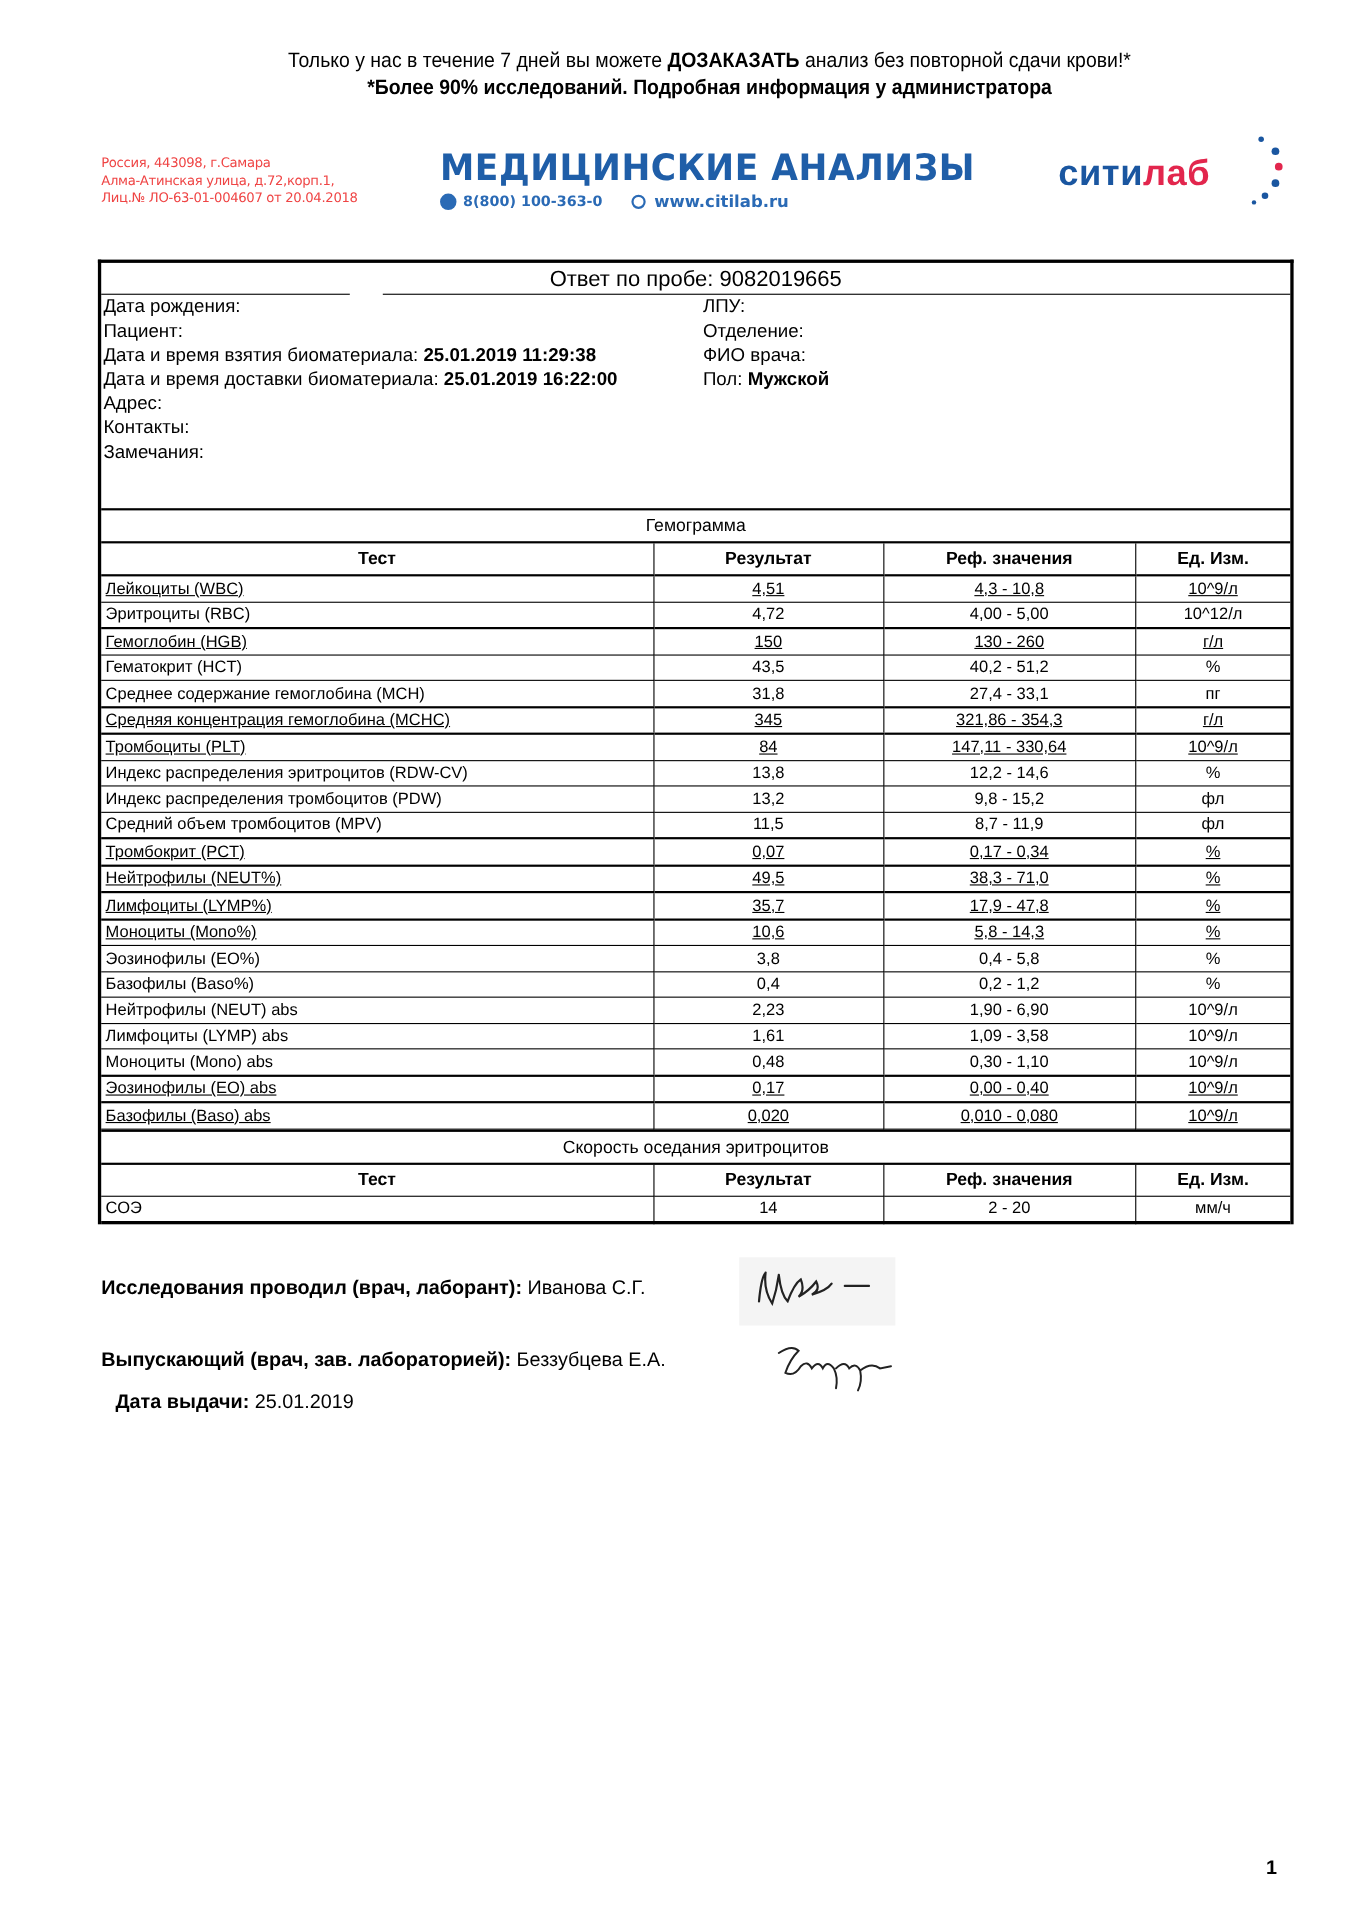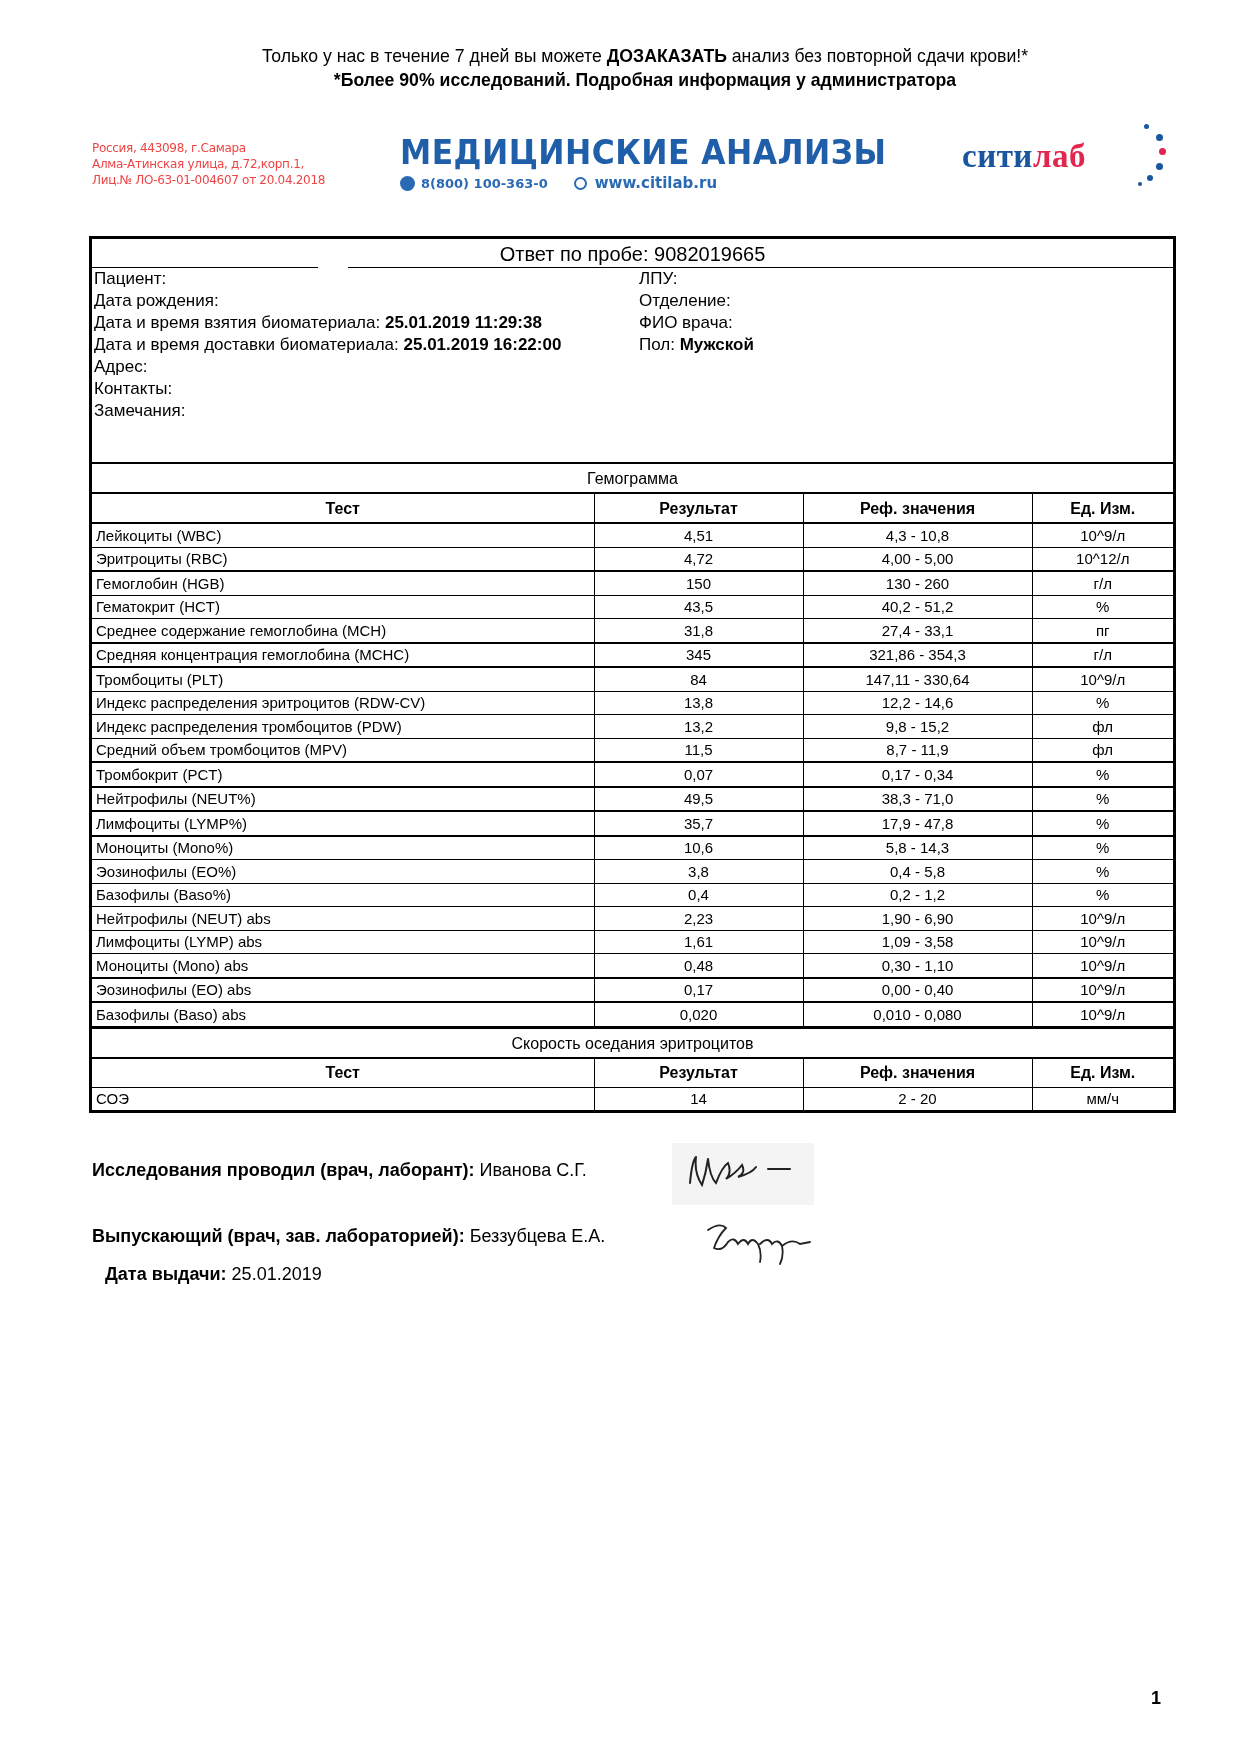--- a/index.html
+++ b/index.html
@@ -14,21 +14,21 @@
 
     .brand { position: absolute; left: 400px; top: 134px; }
     .brand .title { font-family: "DejaVu Sans", sans-serif; font-weight: bold; font-size: 33px; color: #1f5ea8; letter-spacing: 0.5px; line-height: 38px; transform: scaleX(0.95); transform-origin: 0 0; white-space: nowrap; }
     .brand .contacts { margin-top: 2px; font-family: "DejaVu Sans", sans-serif; font-weight: bold; font-size: 13px; color: #2a6ab5; display: flex; align-items: center; gap: 6px; white-space: nowrap; }
     .brand .contacts .ico { display: inline-block; width: 15px; height: 15px; border-radius: 50%; background: #2a6ab5; position: relative; }
     .brand .contacts .globe { display: inline-block; width: 13px; height: 13px; border-radius: 50%; border: 2px solid #2a6ab5; box-sizing: border-box; }
     .brand .contacts .web { font-size: 15px; margin-left: 2px; }
     .brand .contacts .gap { width: 14px; display: inline-block; }
 
     .logo { position: absolute; left: 962px; top: 128px; width: 220px; height: 70px; }
-    .logo .word { position: absolute; left: 0; top: 10px; font-family: Liberation Serif, serif; font-weight: bold; font-size: 33px; letter-spacing: 0.5px; white-space: nowrap; }
+    .logo .word { position: absolute; left: 0; top: 10px; font-family: Liberation Sans, sans-serif; font-weight: bold; font-size: 33px; letter-spacing: 0.5px; white-space: nowrap; }
     .logo .word .blue { color: #1a56a0; }
     .logo .word .red { color: #e2264d; }
     .logo .dot { position: absolute; border-radius: 50%; }
 
     .frame { position: absolute; left: 89px; top: 236px; width: 1087px; border: 3px solid #000; border-bottom: none; box-sizing: border-box; }
     .sample-title { height: 28px; border-bottom: 1.5px solid #000; text-align: center; font-size: 20px; line-height: 30px; font-weight: normal; position: relative; }
     .sample-title .gap-cover { position: absolute; left: 226px; bottom: -3px; width: 30px; height: 5px; background: #fff; }
 
     .info { position: relative; height: 194px; font-size: 17px; line-height: 22px; }
     .info .col-left { position: absolute; left: 2px; top: 0; }
@@ -37,21 +37,21 @@
 
     table.res { width: 100%; border-collapse: collapse; table-layout: fixed; }
     table.res td, table.res th { border: 1px solid #000; padding: 0 4px; height: 22.5px; font-size: 15px; line-height: 19px; white-space: nowrap; overflow: hidden; }
     table.res th { font-weight: bold; font-size: 16px; height: 28px; }
     table.res td.c { text-align: center; }
     table.res td.l { text-align: left; }
     .sec-title { border-top: 2.5px solid #000; border-bottom: 2px solid #000; height: 28px; text-align: center; font-size: 16px; line-height: 30px; }
     table.res tr.hdr th { border-top: 0; }
     table.res tr th:first-child, table.res tr td:first-child { border-left: 0; }
     table.res tr th:last-child, table.res tr td:last-child { border-right: 0; }
-    table.res tr.thick td { border-top: 2.5px solid #000; }
+    table.res tr.thick td { border-top: 2.5px solid #000; text-decoration: underline; }
     table.res col.c1 { width: 502px; }
     table.res col.c2 { width: 209px; }
     table.res col.c3 { width: 229px; }
     table.res col.c4 { width: auto; }
     .frame .bottom { border-bottom: 3px solid #000; }
 
     .sig { position: absolute; left: 92px; font-size: 18px; line-height: 22px; white-space: nowrap; }
     .sig b { font-weight: bold; }
     .sig1 { top: 1159px; }
     .sig2 { top: 1225px; }
@@ -98,22 +98,22 @@
 </div>
 
 <div class="frame">
   <div class="sample-title">
     <span>Ответ по пробе: </span><span>9082019665</span>
     <span class="gap-cover"></span>
   </div>
 
   <div class="info">
     <div class="col-left">
+      <div>Дата рождения:</div>
       <div>Пациент:</div>
-      <div>Дата рождения:</div>
       <div><span>Дата и время взятия биоматериала: </span><b>25.01.2019 11:29:38</b></div>
       <div><span>Дата и время доставки биоматериала: </span><b>25.01.2019 16:22:00</b></div>
       <div>Адрес:</div>
       <div>Контакты:</div>
       <div>Замечания:</div>
     </div>
     <div class="col-right">
       <div>ЛПУ:</div>
       <div>Отделение:</div>
       <div>ФИО врача:</div>

